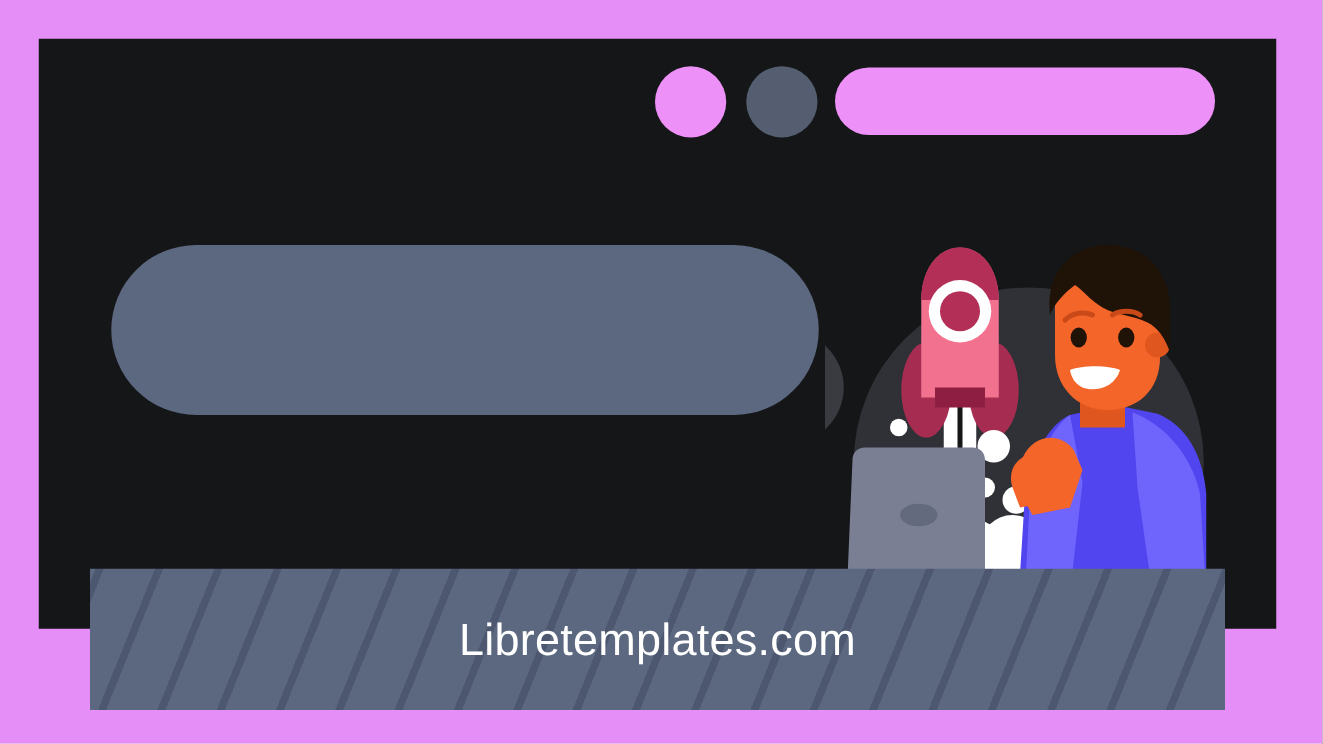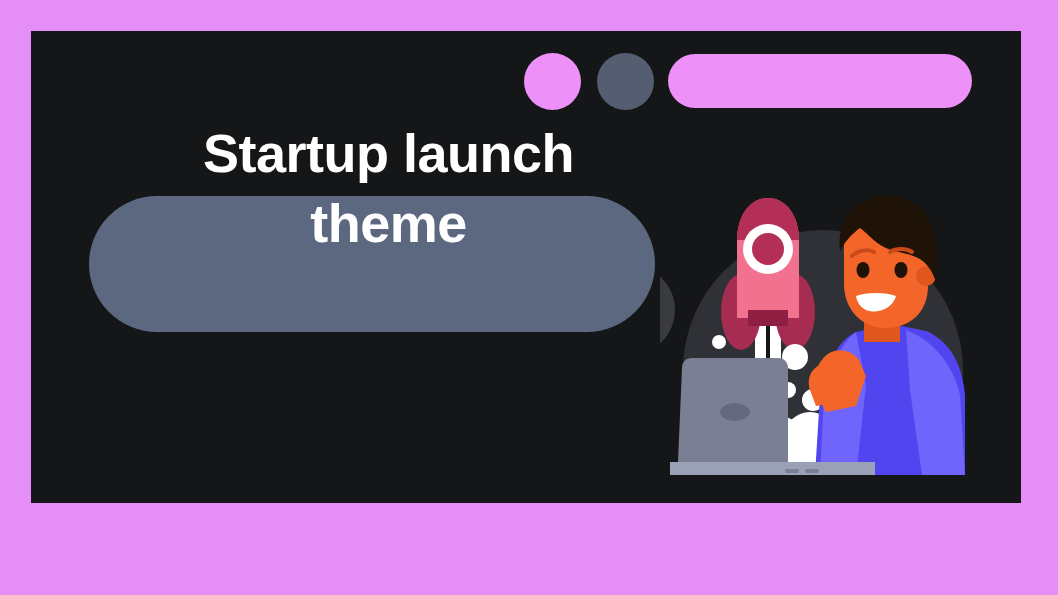--- a/index.html
+++ b/index.html
@@ -133,22 +133,20 @@
 <div id="slide">
 
   <div class="dark-panel">
 
     <div class="deco-circle pink" style="left:493px; top:22px;"></div>
     <div class="deco-circle grey" style="left:566px; top:22px;"></div>
     <div class="deco-pill" style="left:637px; top:23px;"></div>
 
     <div class="grey-pill" style="left:58px; top:165px;"></div>
 
-    <div class="headline" style="left:59px; top:87px;">Startup launch
-theme</div>
 
     <div class="illustration" style="left:629px; top:159px;">
       <svg width="330" height="285" viewBox="0 0 330 285" xmlns="http://www.w3.org/2000/svg">
 
         <circle cx="163" cy="180" r="140" fill="#303136"></circle>
 
         <circle cx="-30" cy="120" r="45" fill="#3a3b40"></circle>
 
         <rect x="95" y="130" width="26" height="140" fill="#ffffff"></rect>
         <rect x="106" y="130" width="4" height="140" fill="#151618"></rect>
@@ -205,14 +203,17 @@
         <path d="M22 178 C22 172 26 168 32 168 L118 168 C124 168 128 172 128 178 L128 272 L18 272 Z" fill="#7b7f94"></path>
         <ellipse cx="75" cy="222" rx="15" ry="9" fill="#646a7e"></ellipse>
 
         <path d="M10 272 L215 272 L215 284 C215 287 212 290 208 290 L17 290 C13 290 10 287 10 284 Z" fill="#9aa0b5"></path>
         <rect x="125" y="279" width="14" height="4" rx="2" fill="#7b7f94"></rect>
         <rect x="145" y="279" width="14" height="4" rx="2" fill="#7b7f94"></rect>
       </svg>
     </div>
   </div>
 
+  <div class="footer-banner">
+    <div class="footer-text">Libretemplates.com</div>
+  </div>
 
 </div>
 
 </body></html>

